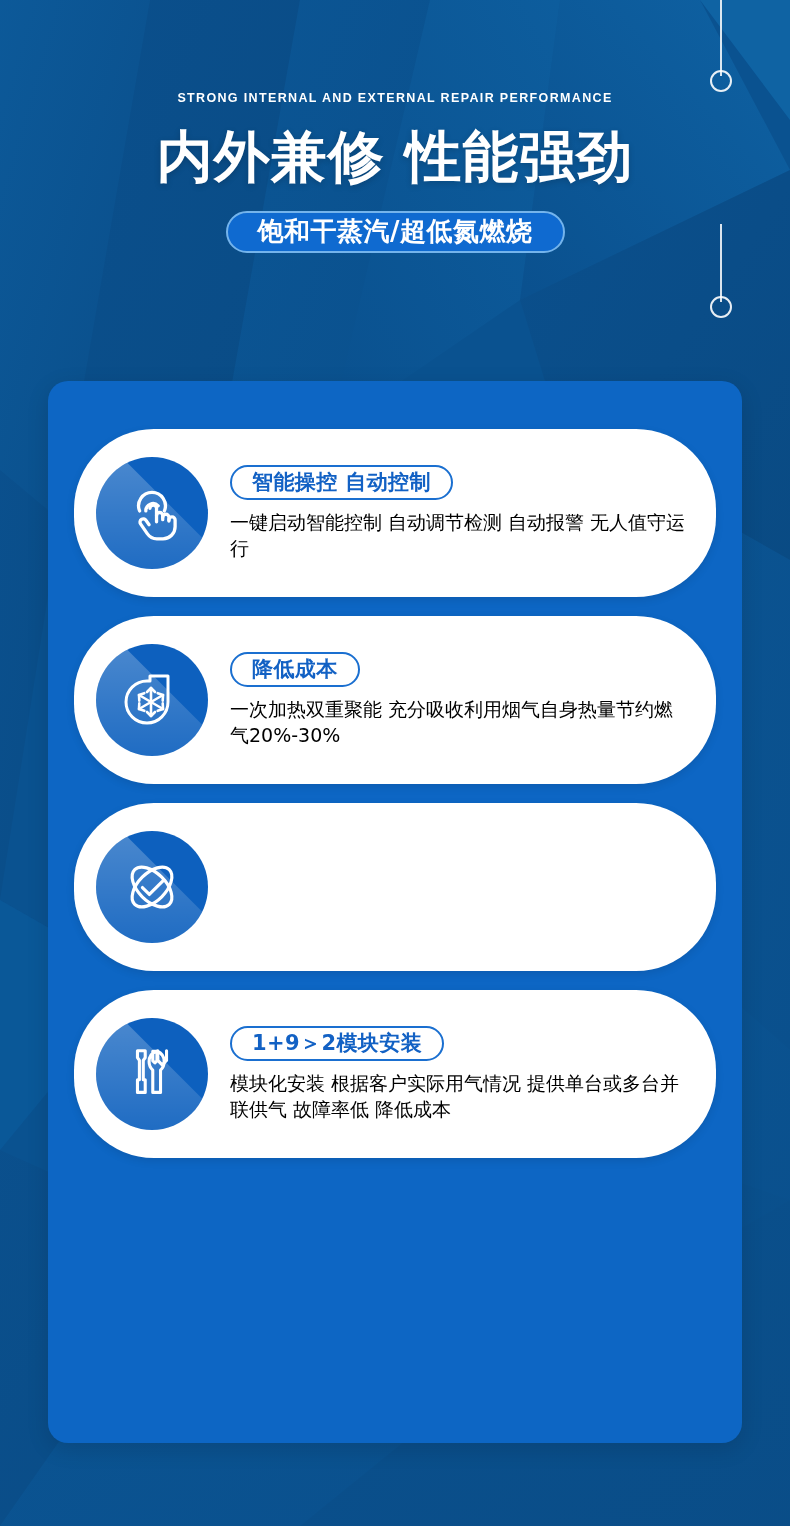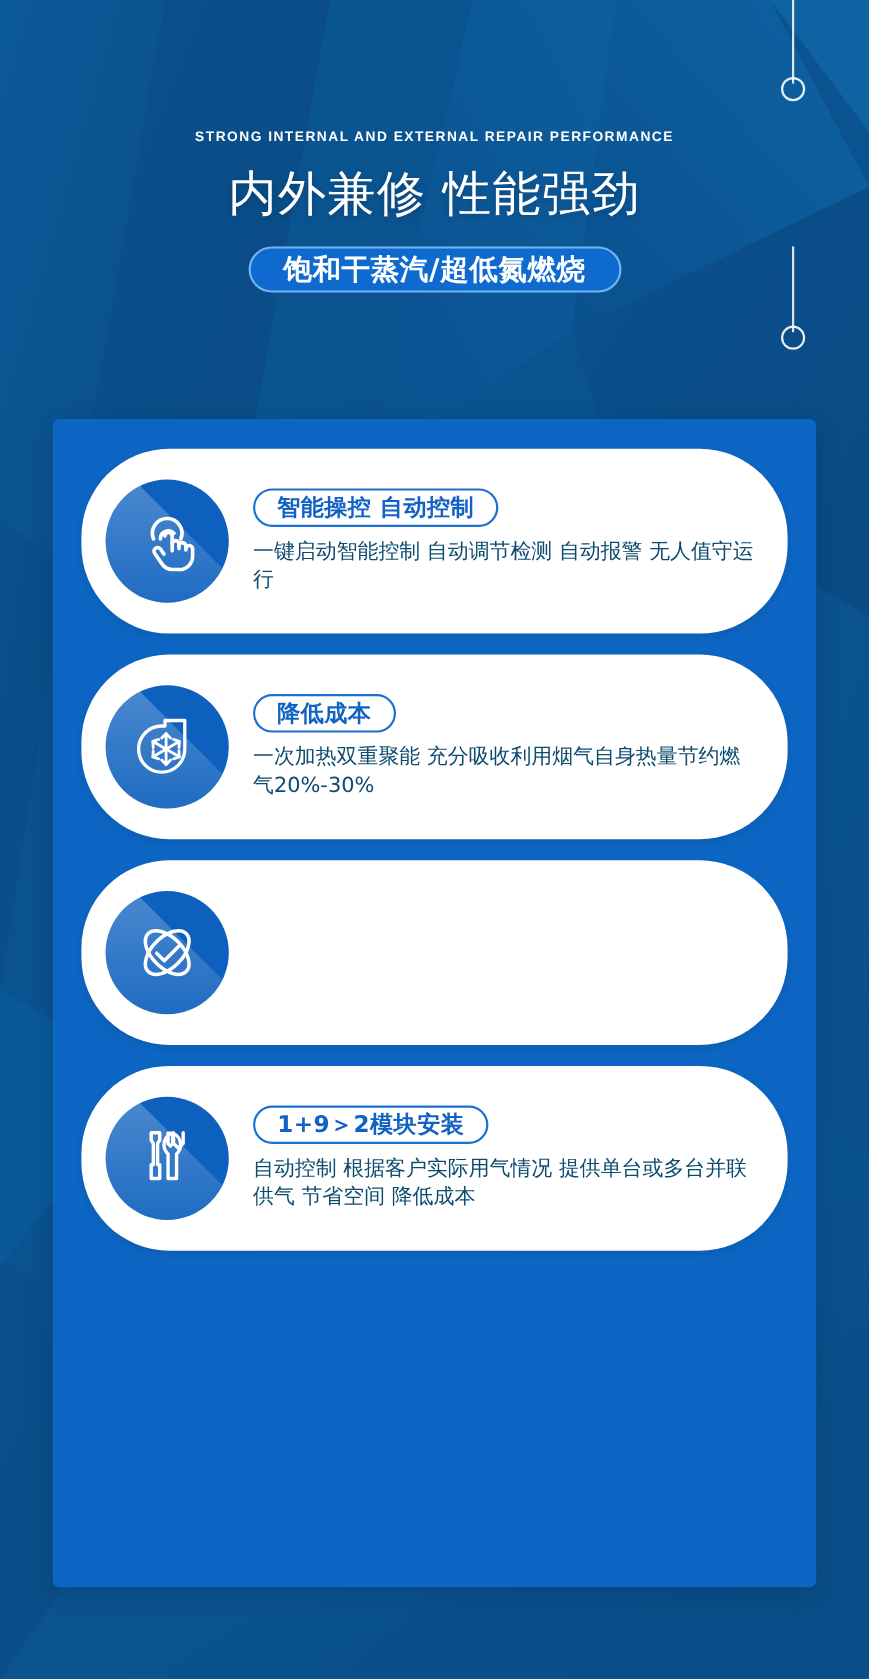--- a/index.html
+++ b/index.html
@@ -46,37 +46,37 @@
   .dl1 { right: 68px; top: -6px; height: 82px; }
   .dc1 { right: 58px; top: 70px; }
   .dl2 { right: 68px; top: 224px; height: 78px; }
   .dc2 { right: 58px; top: 296px; }
 
   
   .header {
     position: absolute;
     top: 0; left: 0;
     width: 790px;
-    padding-top: 118px;
+    padding-top: 92px;
     text-align: center;
   }
 
   .eyebrow {
     color: #ffffff;
     font-size: 12.5px;
     font-weight: bold;
     letter-spacing: 1.35px;
     line-height: 1;
   }
 
   .main-title {
     margin-top: 22px;
     color: #ffffff;
-    font-size: 44px;
-    font-weight: normal;
+    font-size: 56px;
+    font-weight: bold;
     letter-spacing: 1px;
     line-height: 1.08;
     font-family: "DejaVu Sans", "Liberation Sans", sans-serif;
     text-shadow: 0 2px 6px rgba(0,0,0,0.18);
   }
 
   .sub-pill-wrap { margin-top: 24px; display: flex; justify-content: center; }
 
   .sub-pill {
     display: inline-flex;
@@ -95,23 +95,23 @@
   }
 
   
   .panel {
     position: absolute;
     left: 48px;
     top: 381px;
     width: 694px;
     height: 1062px;
     background: #0d66c4;
-    border-radius: 6px;
+    border-radius: 20px;
     box-shadow: 0 6px 22px rgba(0,0,0,0.13);
-    padding: 27px 26px;
+    padding: 48px 26px;
   }
 
   .cards { display: flex; flex-direction: column; gap: 19px; }
 
   .card {
     position: relative;
     background: #ffffff;
     border-radius: 80px;
     height: 168px;
     display: flex;
@@ -164,21 +164,21 @@
     color: #1261c4;
     font-size: 21px;
     font-weight: bold;
     letter-spacing: 0.4px;
     font-family: "DejaVu Sans", "Liberation Sans", sans-serif;
     white-space: nowrap;
   }
 
   .card-desc {
     margin-top: 9px;
-    color: #0c4a6e;
+    color: #000000;
     font-size: 19px;
     line-height: 1.38;
     font-family: "DejaVu Sans", "Liberation Sans", sans-serif;
     max-width: 470px;
   }
 </style>
 </head>
 <body>
 
 <div class="page">
@@ -294,20 +294,20 @@
         <div class="icon-circle">
           <div class="shadow-wedge"></div>
           <svg width="62" height="62" viewBox="0 0 64 64" fill="none" stroke="#ffffff" stroke-width="3.2" stroke-linecap="round" stroke-linejoin="round">
             <path d="M17 8h8v7l-2 3v20h2v13h-8V38h2V18l-2-3V8z"></path>
             <path d="M47 8v10l-4.5 4.5L38 18V8a11 11 0 1 0 0 0"></path>
             <path d="M36.5 8.5c-4.5 1.6-7.5 5.9-7.5 10.9 0 3.4 1.5 6.5 3.8 8.6V51h8V28c2.3-2.1 3.8-5.2 3.8-8.6 0-5-3-9.3-7.5-10.9v9.9l-2.1 2-2.2-2V8.5z"></path>
           </svg>
         </div>
         <div class="card-body">
           <div class="title-pill">1+9＞2模块安装</div>
-          <div class="card-desc">自动控制 根据客户实际用气情况 提供单台或多台并联供气 节省空间 降低成本</div>
+          <div class="card-desc">模块化安装 根据客户实际用气情况 提供单台或多台并联供气 故障率低 降低成本</div>
         </div>
       </div>
 
     </div>
   </div>
 
 </div>
 
 </body></html>

